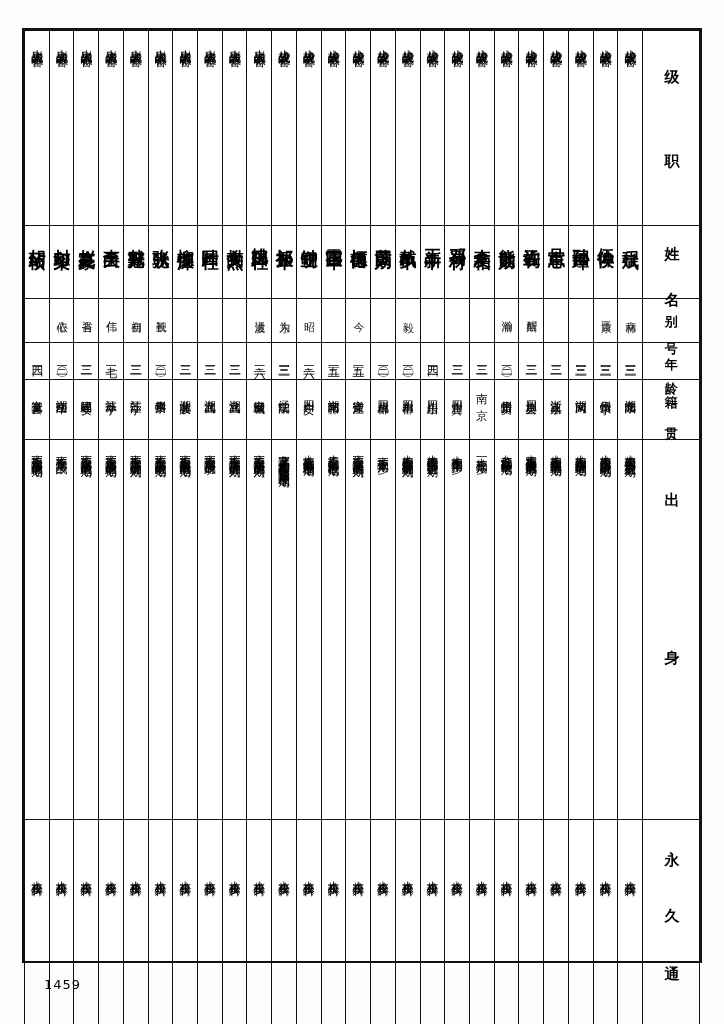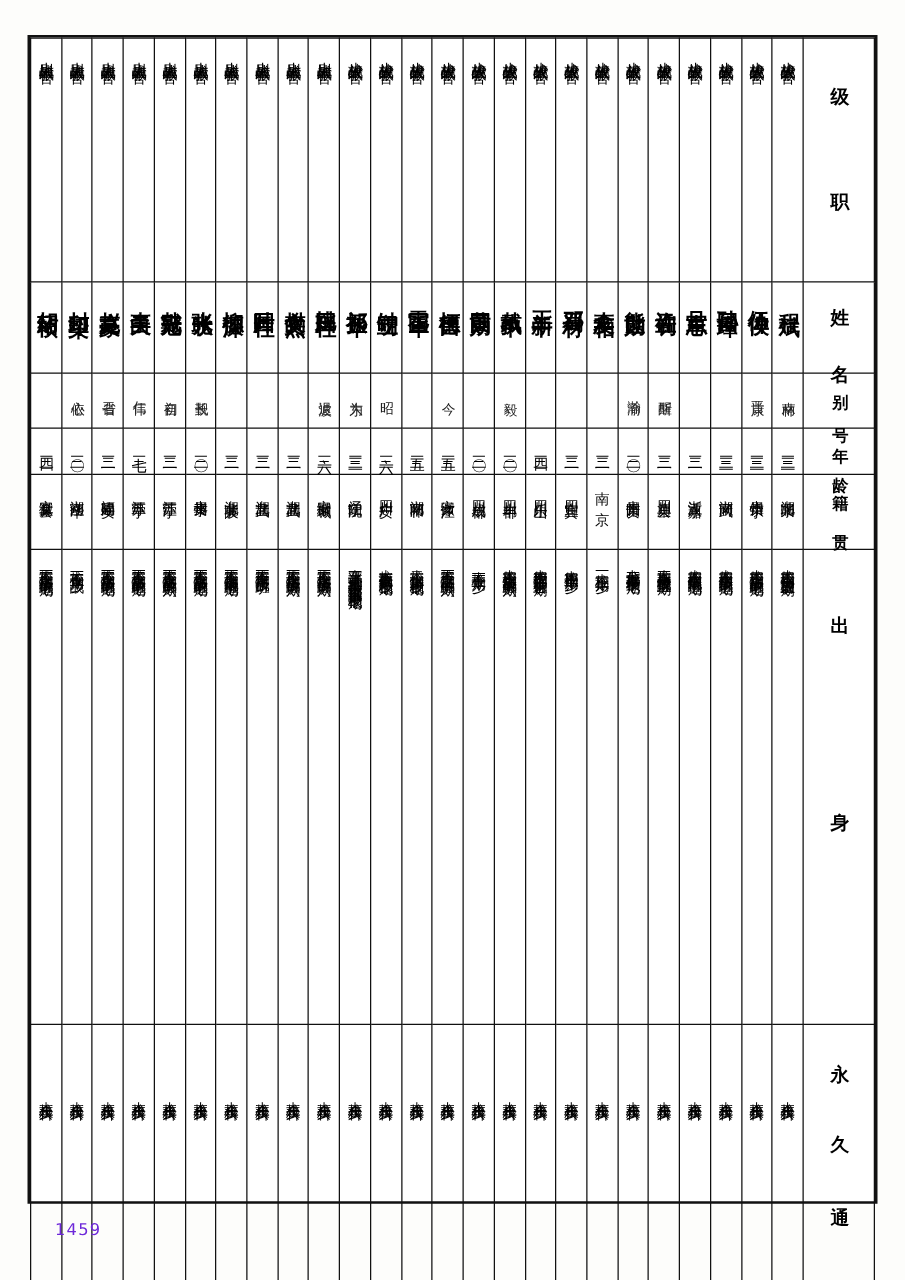--- a/index.html
+++ b/index.html
@@ -94,21 +94,21 @@
   .hdr-alias .v  { letter-spacing: 6px;  padding-top: 6px; font-size: 13px; }
   .hdr-age .v    { letter-spacing: 4px;  padding-top: 5px; font-size: 13px; }
   .hdr-origin .v { letter-spacing: 8px;  padding-top: 6px; font-size: 13px; }
 
   .page-number {
     position: absolute;
     left: 44px;
     top: 977px;
     font-family: "DejaVu Sans", "Liberation Sans", sans-serif;
     font-size: 13px;
-    color: #6d28d9;
+    color: #000000;
     letter-spacing: 1px;
   }
 </style>
 </head>
 <body>
 
 <div class="page">
 
   <div class="table-wrap">
     <table class="reg">

